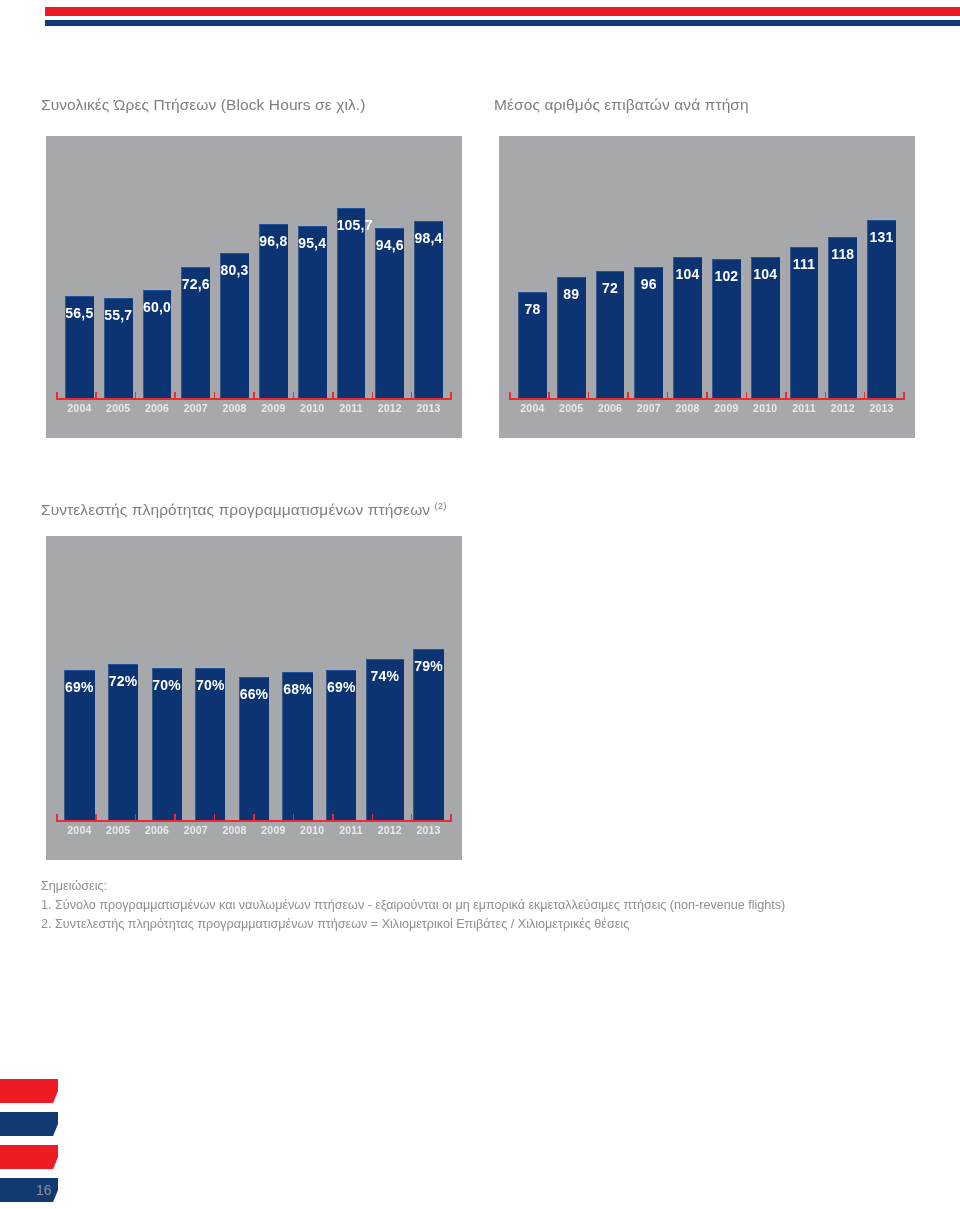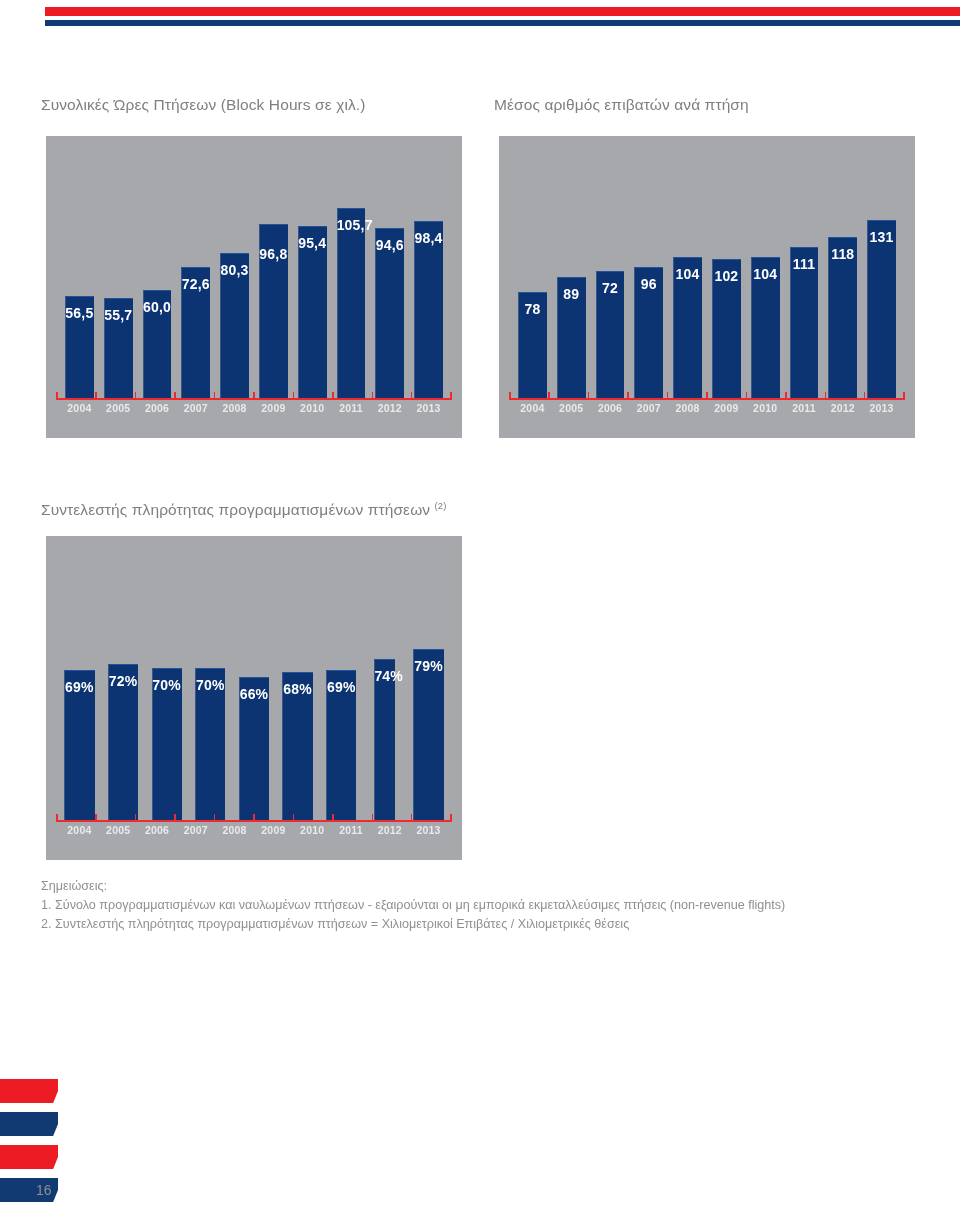--- a/index.html
+++ b/index.html
@@ -107,21 +107,21 @@
             <div class="bar-label" style="top: 8px;">72,6</div>
           </div>
         </div>
         <div class="bar-slot" style="width: 38.8px;">
           <div class="bar" style="height: 144.54px; width: 28.712px;">
             <div class="bar-label" style="top: 8px;">80,3</div>
           </div>
         </div>
         <div class="bar-slot" style="width: 38.8px;">
           <div class="bar" style="height: 174.24px; width: 28.712px;">
-            <div class="bar-label" style="top: 21px;">96,8</div>
+            <div class="bar-label" style="top: 8px;">96,8</div>
           </div>
         </div>
         <div class="bar-slot" style="width: 38.8px;">
           <div class="bar" style="height: 171.72px; width: 28.712px;">
             <div class="bar-label" style="top: 8px;">95,4</div>
           </div>
         </div>
         <div class="bar-slot" style="width: 38.8px;">
           <div class="bar" style="height: 190.26px; width: 28.712px;">
             <div class="bar-label" style="top: 8px;">105,7</div>
@@ -287,21 +287,21 @@
           <div class="bar" style="height: 147.525px; width: 30.264px;">
             <div class="bar-label" style="top: 8px;">68%</div>
           </div>
         </div>
         <div class="bar-slot" style="width: 38.8px;">
           <div class="bar" style="height: 149.695px; width: 30.264px;">
             <div class="bar-label" style="top: 8px;">69%</div>
           </div>
         </div>
         <div class="bar-slot" style="width: 38.8px;">
-          <div class="bar" style="height: 160.542px; width: 21px;">
+          <div class="bar" style="height: 160.542px; width: 38px;">
             <div class="bar-label" style="top: 8px;">74%</div>
           </div>
         </div>
         <div class="bar-slot" style="width: 38.8px;">
           <div class="bar" style="height: 171.39px; width: 30.264px;">
             <div class="bar-label" style="top: 8px;">79%</div>
           </div>
         </div>
       </div>
       <div class="axis-line" style="left: 10px; width: 396px; top: 284px;"></div>

